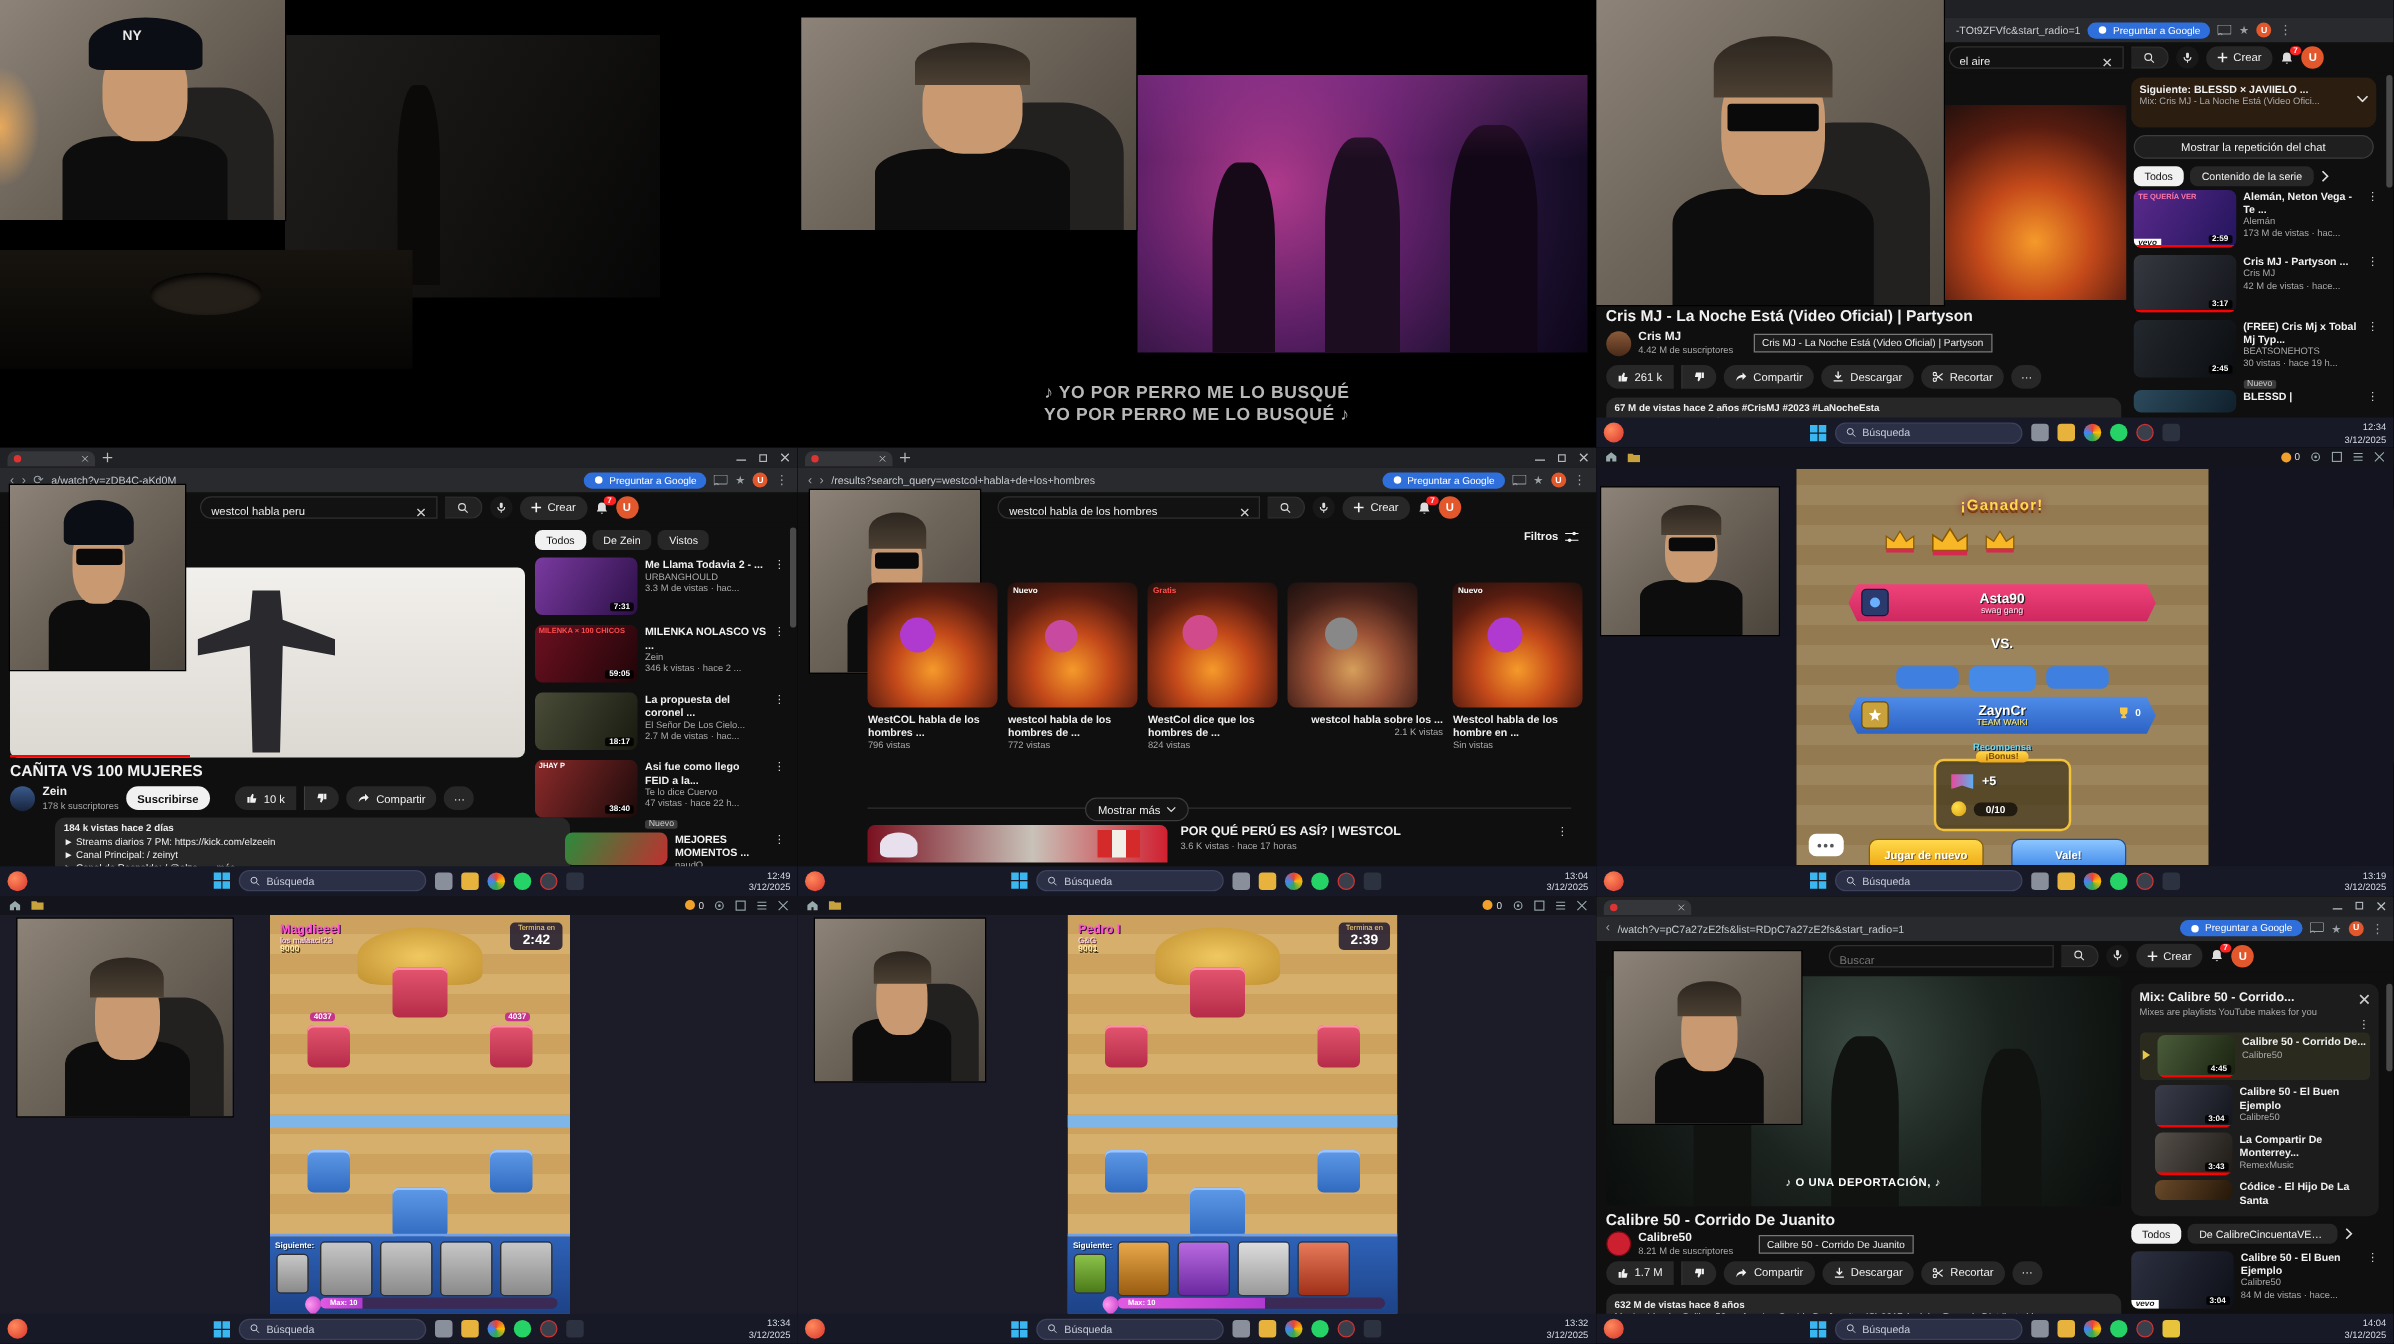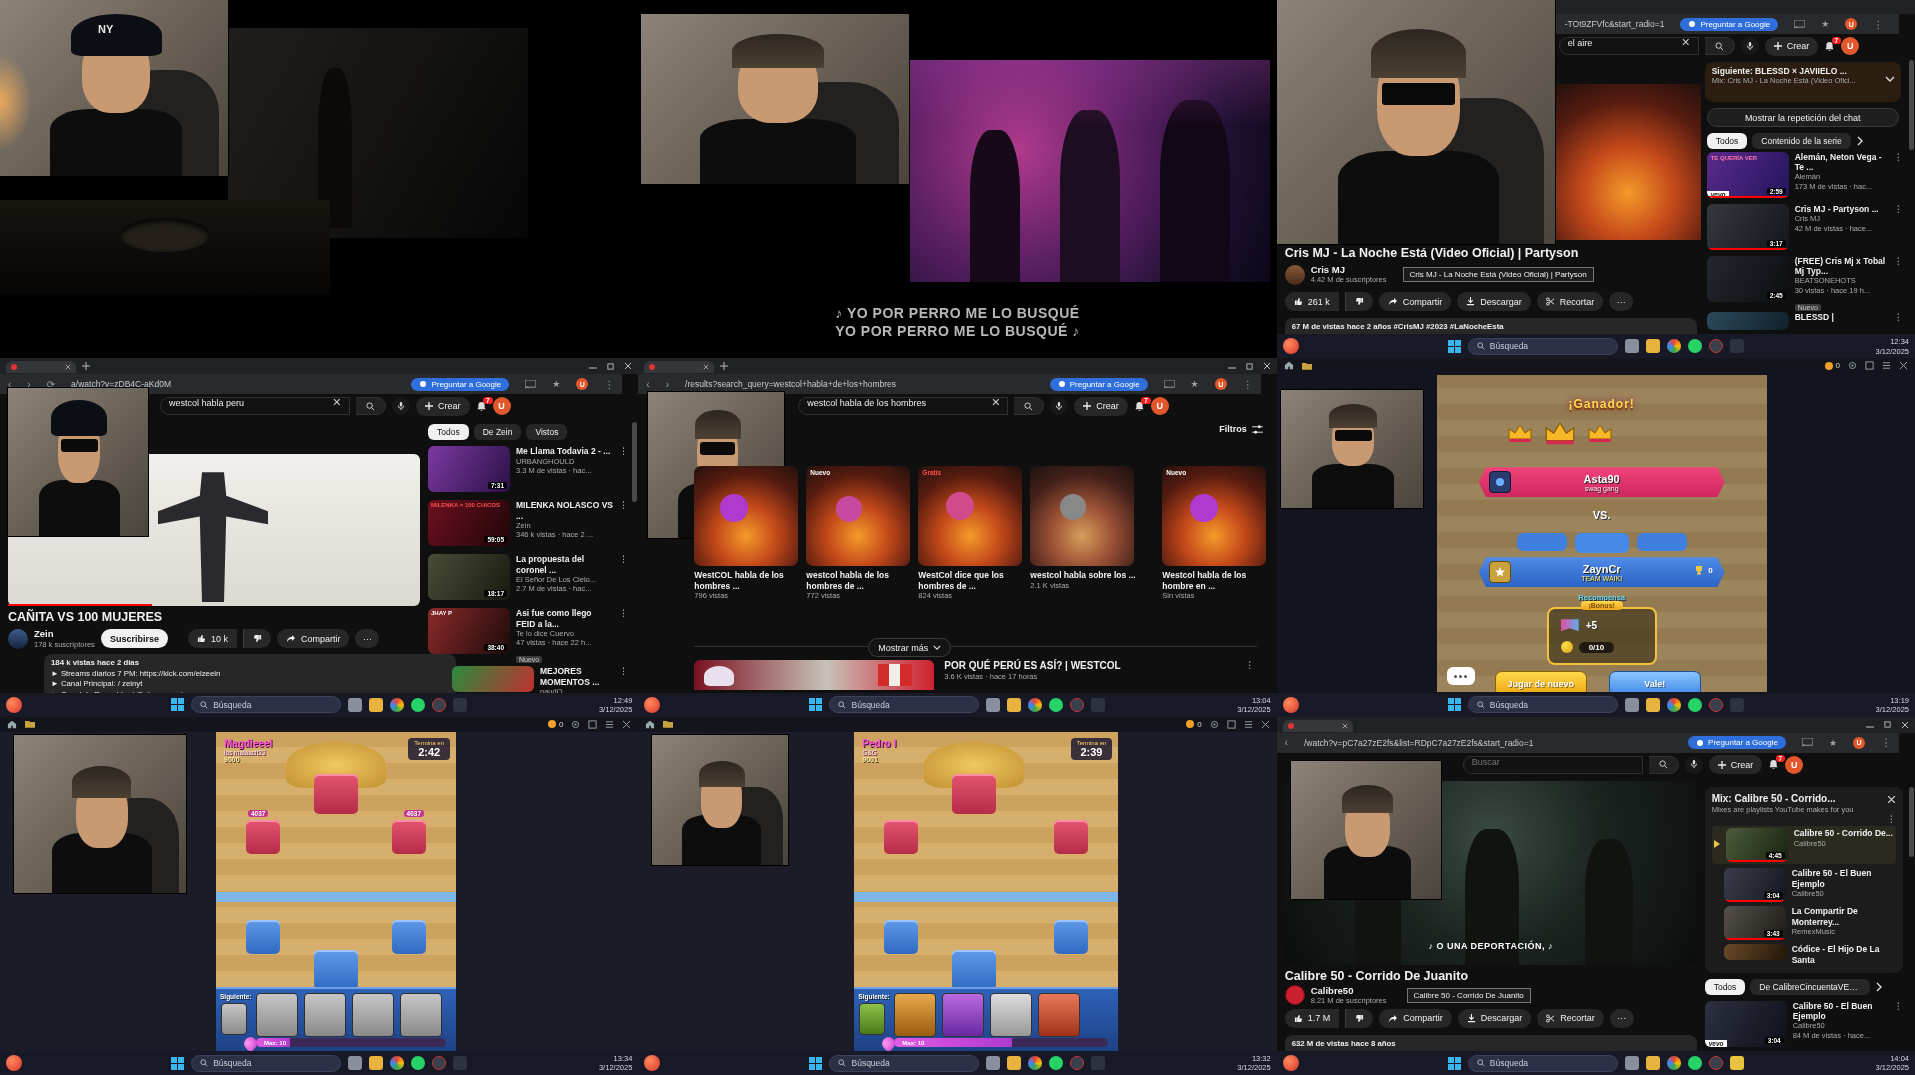--- a/index.html
+++ b/index.html
@@ -26,28 +26,28 @@
   .tb-win i { background:#3ab7f0; }
   .tb-search { height:17px; width:150px; border-radius:9px; background:#2c3046; border:1px solid #3c415c; color:#c9cedd; display:flex; align-items:center; gap:5px; padding:0 8px; font-size:8.5px; }
   .tb-ico { width:14px; height:14px; border-radius:3px; }
   .tb-clock { position:absolute; right:6px; top:3px; text-align:right; color:#d7dbe8; font-size:7.5px; line-height:1.25; }
 
   
   .tabbar { position:absolute; left:0; right:0; top:0; height:16px; background:#202124; display:flex; align-items:center; padding:0 6px; gap:6px; }
   .tab { width:70px; height:12px; margin-top:2px; background:#35363a; border-radius:6px 6px 0 0; display:flex; align-items:center; gap:4px; padding:0 5px; }
   .tab .fav { width:6px; height:6px; border-radius:50%; background:#d33; }
   .winctl { margin-left:auto; display:flex; gap:10px; align-items:center; color:#bdc1c6; font-size:9px; }
-  .urlbar { position:absolute; left:0; right:16px; height:20px; background:#292a2d; display:flex; align-items:center; gap:16px; padding:0 8px; color:#bdc1c6; }
+  .urlbar { position:absolute; left:0; right:0; height:20px; background:#292a2d; display:flex; align-items:center; gap:6px; padding:0 8px; color:#bdc1c6; }
   .url-txt { color:#c7cbd1; font-size:8.5px; white-space:nowrap; overflow:hidden; }
   .askg { background:#2f6fdc; color:#fff; border-radius:9px; font-size:8px; padding:2px 8px; white-space:nowrap; display:flex; gap:4px; align-items:center; }
   .nav-dot { color:#9aa0a6; font-size:10px; }
 
   
   .ythead { position:absolute; left:0; right:0; display:flex; align-items:center; gap:6px; padding:0 10px; background:#0f0f0f; }
-  .ysearch { height:18px; background:#121212; border:1px solid #303030; border-radius:9px 0 0 9px; display:flex; align-items:flex-start; padding:0 8px; }
+  .ysearch { height:18px; background:#121212; border:1px solid #303030; border-radius:9px 0 0 9px; display:flex; align-items:flex-end; padding:0 8px; }
   .ysearch input { background:transparent; border:none; outline:none; color:#eee; font-size:9px; width:100%; font-family:"Liberation Sans",sans-serif; }
   .ysbtn { width:30px; height:18px; background:#222; border:1px solid #303030; border-left:none; border-radius:0 9px 9px 0; display:flex; align-items:center; justify-content:center; }
   .ycirc { width:18px; height:18px; border-radius:50%; background:#181818; display:flex; align-items:center; justify-content:center; }
   .pillbtn { background:#272727; color:#f1f1f1; border-radius:10px; height:19px; display:inline-flex; align-items:center; gap:5px; padding:0 9px; font-size:9px; white-space:nowrap; }
   .pillbtn.seg { border-radius:10px 0 0 10px; }
   .pillbtn.seg2 { border-radius:0 10px 10px 0; border-left:1px solid #3f3f3f; }
   .chip { background:#272727; color:#f1f1f1; border-radius:6px; padding:3px 9px; font-size:8.5px; white-space:nowrap; }
   .chip.on { background:#f1f1f1; color:#0f0f0f; }
   .avatarU { width:18px; height:18px; border-radius:50%; background:#e2572b; color:#fff; display:flex; align-items:center; justify-content:center; font-size:9px; font-weight:bold; }
   .bell { position:relative; }
@@ -681,21 +681,21 @@
         <div class="vmeta">772 vistas</div>
       </div>
       <div style="width:104px;">
         <div class="firevid" style="position:relative;width:104px;height:100px;border-radius:7px;overflow:hidden;">
           <span class="abs" style="left:4px;top:3px;color:#ff5050;font-size:6.5px;font-weight:bold;">Gratis</span>
           <div class="abs" style="left:28px;top:26px;width:28px;height:28px;border-radius:50%;background:#d04a8c;"></div>
         </div>
         <div class="vtitle" style="margin-top:4px;">WestCol dice que los hombres de ...</div>
         <div class="vmeta">824 vistas</div>
       </div>
-      <div style="width:124px;">
+      <div style="width:124px;text-align:right;">
         <div class="firevid" style="position:relative;width:104px;height:100px;border-radius:7px;overflow:hidden;filter:saturate(.6);">
           <div class="abs" style="left:30px;top:28px;width:26px;height:26px;border-radius:50%;background:#888;"></div>
         </div>
         <div class="vtitle" style="margin-top:4px;">westcol habla sobre los ...</div>
         <div class="vmeta">2.1 K vistas</div>
       </div>
       <div style="width:104px;">
         <div class="firevid" style="position:relative;width:104px;height:100px;border-radius:7px;overflow:hidden;">
           <span class="abs" style="left:4px;top:3px;color:#fff;font-size:6.5px;font-weight:bold;">Nuevo</span>
           <div class="abs" style="left:28px;top:28px;width:28px;height:28px;border-radius:50%;background:#b03ad0;"></div>

